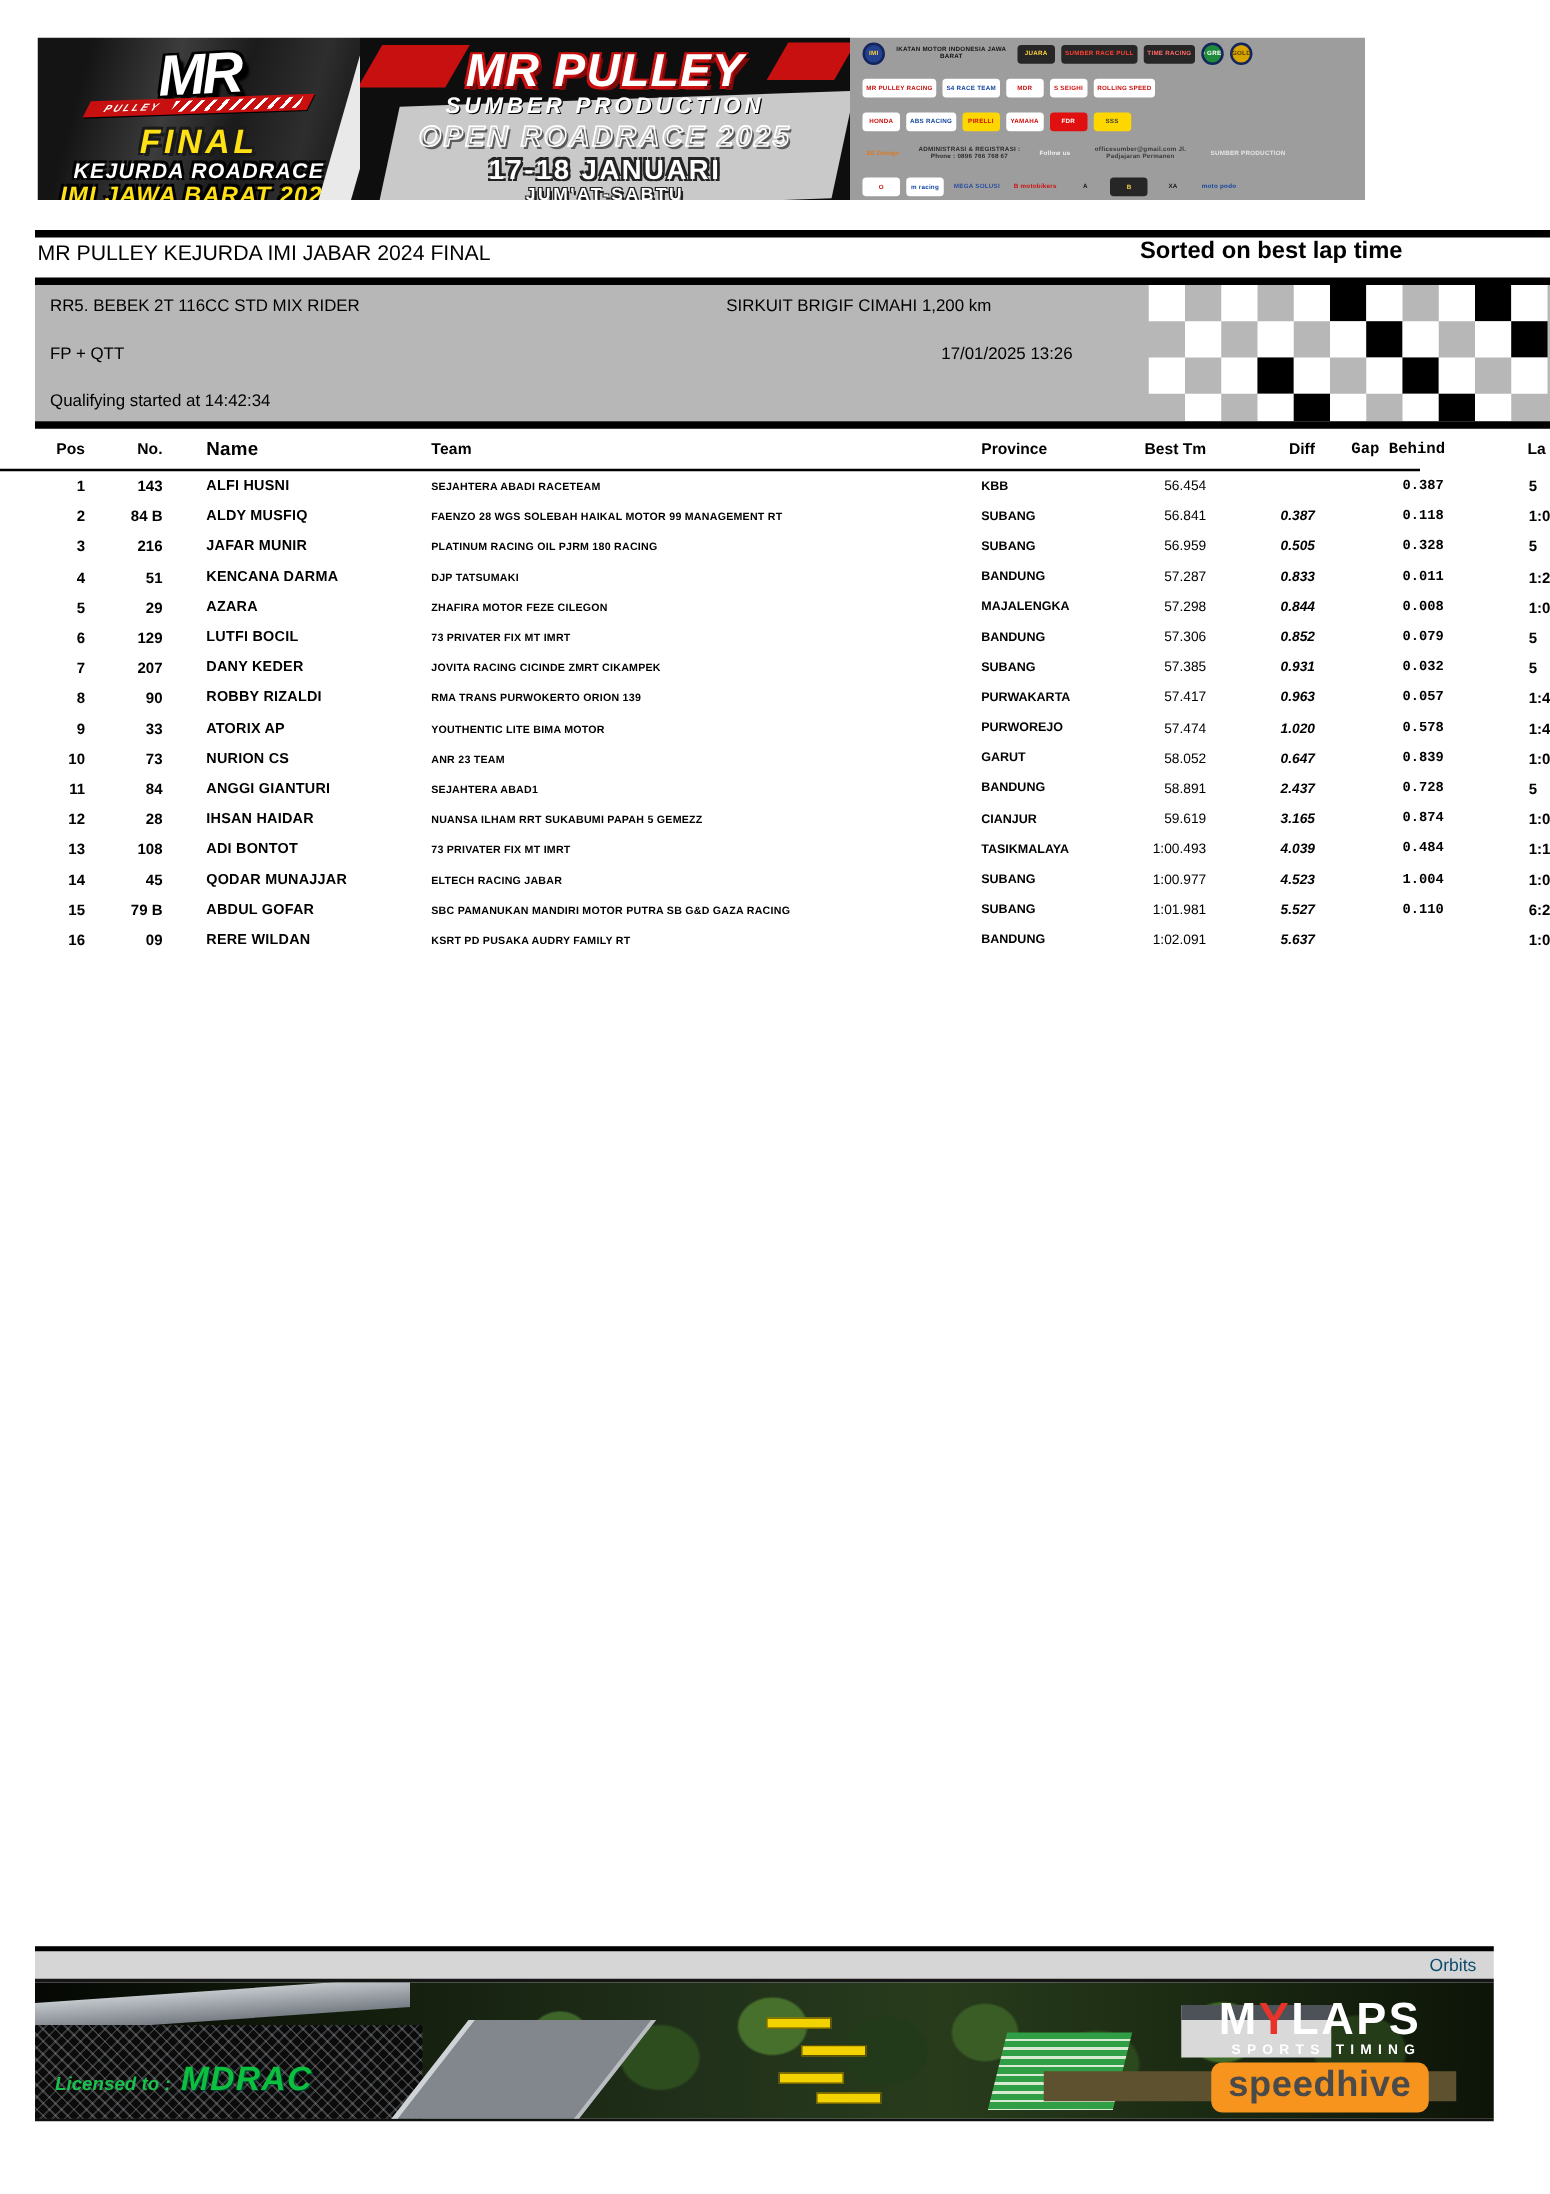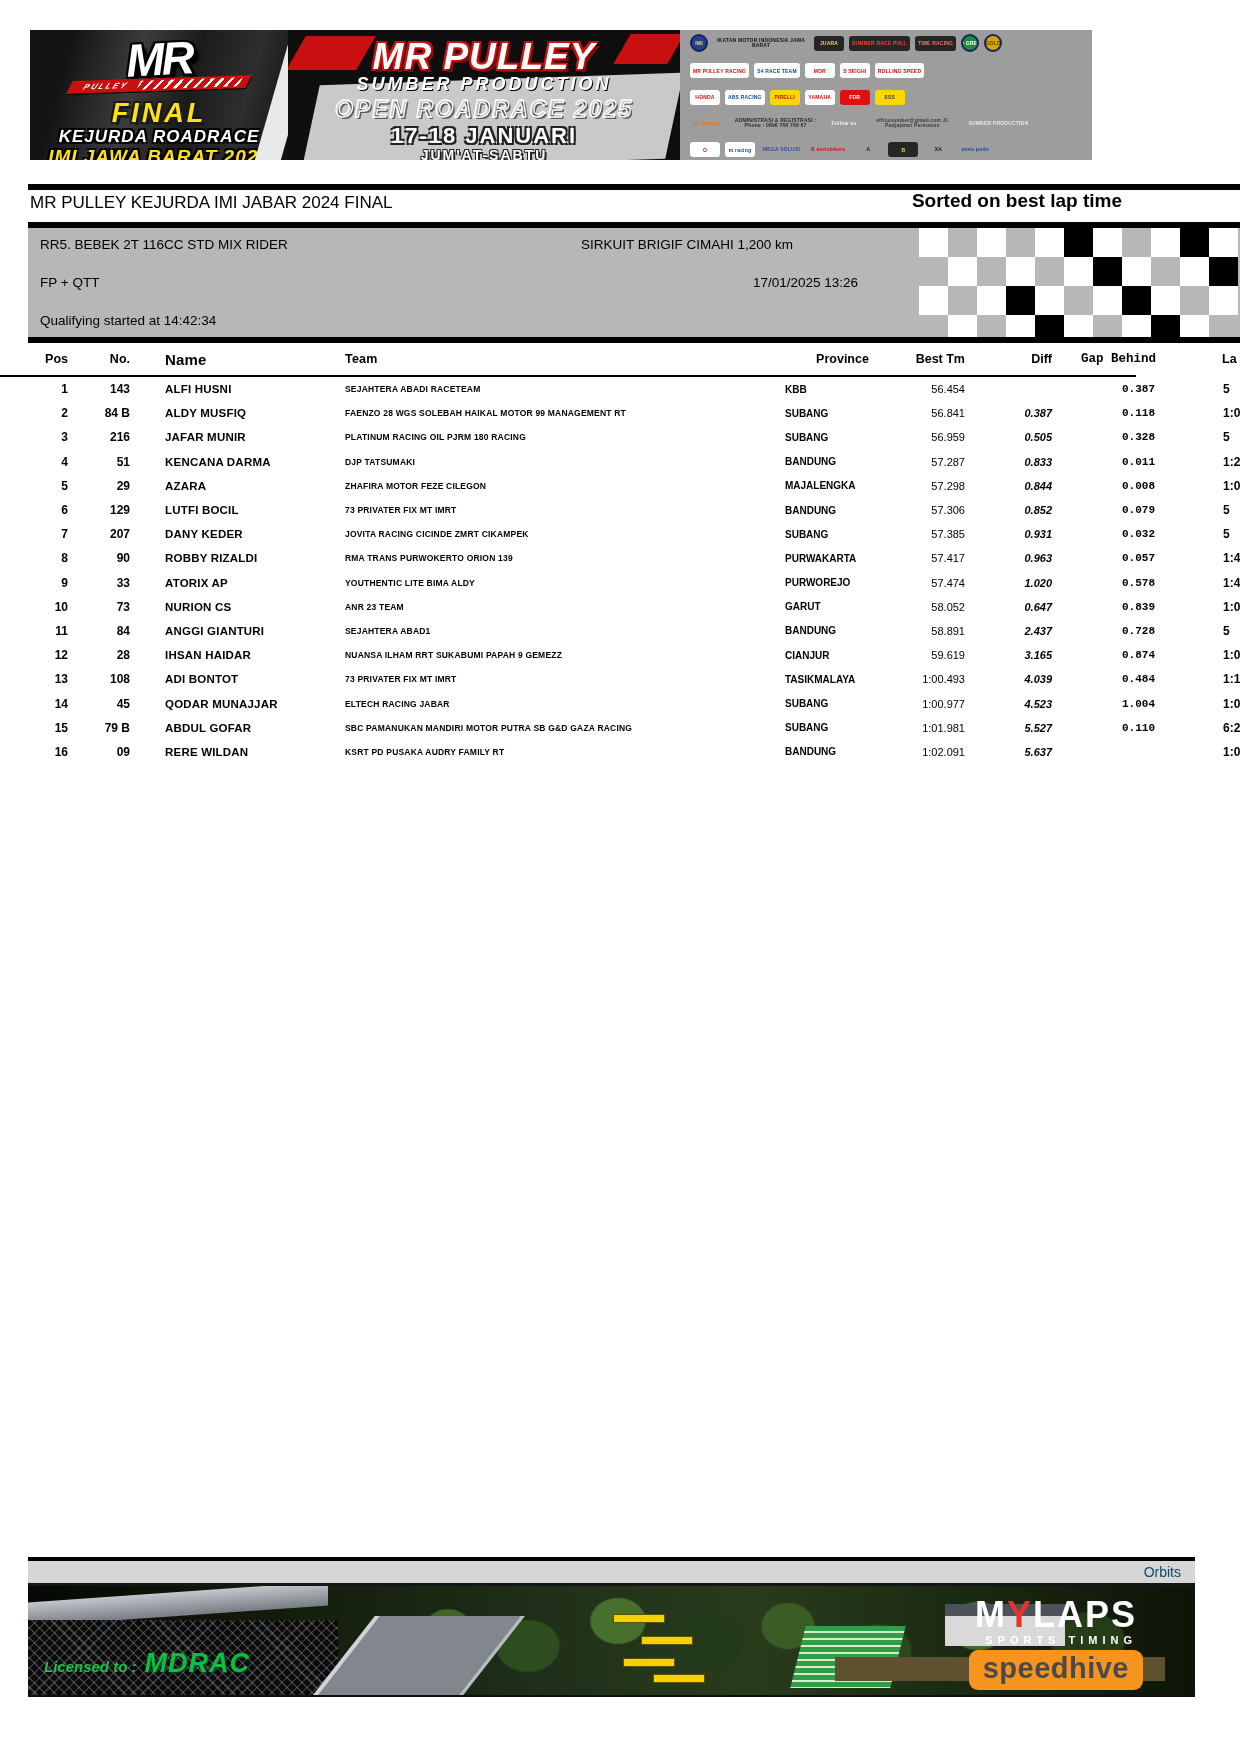--- a/index.html
+++ b/index.html
@@ -240,21 +240,21 @@
     <div class="info-text" style="left:12px;top:85px;">Qualifying started at 14:42:34</div>
   </div>
   <div class="rule" style="top:337px;height:6px;"></div>
 
   <div class="results">
     <div class="thead">
       <div class="cell c-pos">Pos</div>
       <div class="cell c-no">No.</div>
       <div class="cell c-name">Name</div>
       <div class="cell c-team" style="font-size:12.5px;">Team</div>
-      <div class="cell c-prov" style="font-size:12.5px;text-align:center;">Province</div>
+      <div class="cell c-prov" style="font-size:12.5px;">Province</div>
       <div class="cell c-best">Best Tm</div>
       <div class="cell c-diff" style="font-style:normal;">Diff</div>
       <div class="cell c-gap">Gap Behind</div>
       <div class="cell c-last" style="padding-left:39px;">La</div>
     </div>
     <div>
         <div class="trow">
           <div class="cell c-pos">1</div>
           <div class="cell c-no">143</div>
           <div class="cell c-name">ALFI HUSNI</div>
@@ -339,21 +339,21 @@
           <div class="cell c-prov">PURWAKARTA</div>
           <div class="cell c-best">57.417</div>
           <div class="cell c-diff">0.963</div>
           <div class="cell c-gap">0.057</div>
           <div class="cell c-last">1:4</div>
         </div>
         <div class="trow">
           <div class="cell c-pos">9</div>
           <div class="cell c-no">33</div>
           <div class="cell c-name">ATORIX AP</div>
-          <div class="cell c-team">YOUTHENTIC LITE BIMA ALDY</div>
+          <div class="cell c-team">YOUTHENTIC LITE BIMA MOTOR</div>
           <div class="cell c-prov">PURWOREJO</div>
           <div class="cell c-best">57.474</div>
           <div class="cell c-diff">1.020</div>
           <div class="cell c-gap">0.578</div>
           <div class="cell c-last">1:4</div>
         </div>
         <div class="trow">
           <div class="cell c-pos">10</div>
           <div class="cell c-no">73</div>
           <div class="cell c-name">NURION CS</div>
@@ -372,21 +372,21 @@
           <div class="cell c-prov">BANDUNG</div>
           <div class="cell c-best">58.891</div>
           <div class="cell c-diff">2.437</div>
           <div class="cell c-gap">0.728</div>
           <div class="cell c-last">5</div>
         </div>
         <div class="trow">
           <div class="cell c-pos">12</div>
           <div class="cell c-no">28</div>
           <div class="cell c-name">IHSAN HAIDAR</div>
-          <div class="cell c-team">NUANSA ILHAM RRT SUKABUMI PAPAH 9 GEMEZZ</div>
+          <div class="cell c-team">NUANSA ILHAM RRT SUKABUMI PAPAH 5 GEMEZZ</div>
           <div class="cell c-prov">CIANJUR</div>
           <div class="cell c-best">59.619</div>
           <div class="cell c-diff">3.165</div>
           <div class="cell c-gap">0.874</div>
           <div class="cell c-last">1:0</div>
         </div>
         <div class="trow">
           <div class="cell c-pos">13</div>
           <div class="cell c-no">108</div>
           <div class="cell c-name">ADI BONTOT</div>

